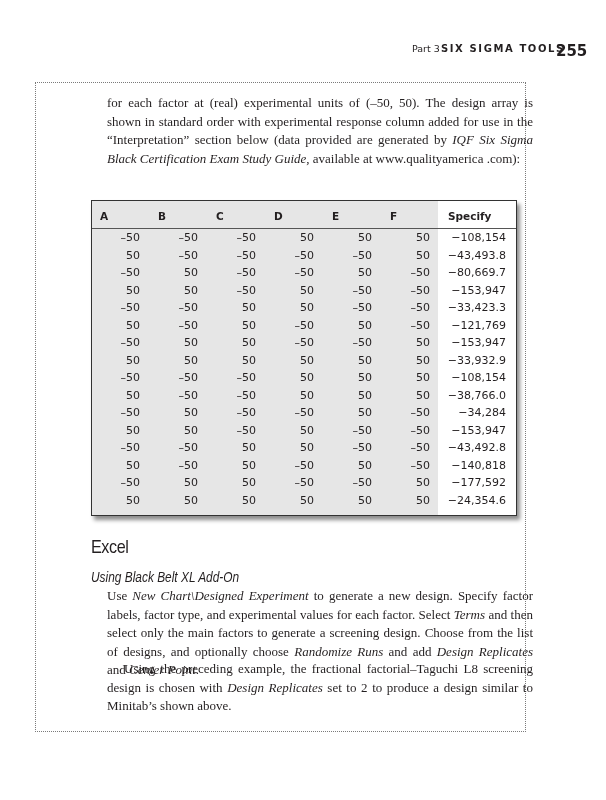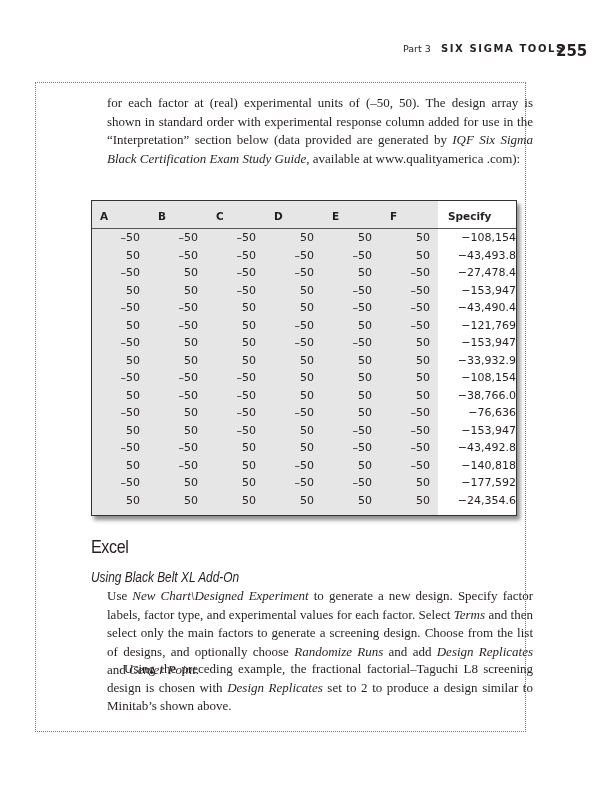--- a/index.html
+++ b/index.html
@@ -1,31 +1,31 @@
 <!DOCTYPE html>
 <html><head>
 <meta charset="utf-8">
 <style>
   html, body { margin:0; padding:0; }
   body { width:606px; height:800px; background:#ffffff; position:relative; overflow:hidden; font-family:"Liberation Serif", serif; color:#231f20; }
   .running-head { position:absolute; top:40px; left:0; width:606px; height:20px; font-family:"DejaVu Sans", sans-serif; font-size:9.5px; color:#231f20; }
-  .rh-part { position:absolute; left:403px; top:3px; }
+  .rh-part { position:absolute; left:412px; top:3px; }
   .rh-title { position:absolute; left:441px; top:3px; font-weight:bold; letter-spacing:1.6px; font-size:10px; }
   .rh-page { position:absolute; left:556px; top:2px; font-weight:bold; font-size:15px; }
   .frame { position:absolute; left:35px; top:82px; width:491px; height:650px; border:1px dotted #7a7a7a; box-sizing:border-box; }
   .para { position:absolute; left:107px; width:426px; font-size:13px; line-height:18.6px; text-align:justify; text-align-last:left; }
   .p1 { top:94px; }
   .table-box { position:absolute; left:91px; top:200px; width:426px; height:316px; border:1.5px solid #333; box-sizing:border-box; box-shadow:3px 4px 4px rgba(0,0,0,0.45); background:#fff; overflow:hidden; }
   .gray-bg { position:absolute; left:0; top:0; width:346px; height:100%; background:#e6e6e6; }
   .tbl { position:absolute; left:0; top:0; width:100%; border-collapse:collapse; font-family:"DejaVu Sans", sans-serif; font-size:11px; }
   .tbl th { font-weight:bold; text-align:left; height:25px; padding:2px 0 0 8px; border-bottom:1px solid #555; font-size:10.5px; }
   .tbl th.resp { padding-left:8px; }
   .tbl td { height:17.5px; padding:0; text-align:right; }
   .tbl td.c { padding-right:10px; }
-  .tbl td.r { }
+  .tbl td.r { padding-right:10px; }
   .h1 { position:absolute; left:91px; top:536px; font-family:"Liberation Sans", sans-serif; font-size:19px; letter-spacing:-0.5px; transform:scaleX(0.85); transform-origin:left; }
   .h2 { position:absolute; left:91px; top:569px; font-family:"Liberation Sans", sans-serif; font-style:italic; font-size:14px; transform:scaleX(0.85); transform-origin:left; }
   .p2 { top:587px; }
   .p3 { top:660px; text-indent:17px; }
   i { font-style:italic; }
 </style>
 </head>
 <body>
 
 <div class="running-head">
@@ -71,39 +71,39 @@
           <td class="c">50</td>
           <td class="r">−43,493.8</td>
         </tr>
         <tr>
           <td class="c">–50</td>
           <td class="c">50</td>
           <td class="c">–50</td>
           <td class="c">–50</td>
           <td class="c">50</td>
           <td class="c">–50</td>
-          <td class="r">−27,478.4</td>
+          <td class="r">−80,669.7</td>
         </tr>
         <tr>
           <td class="c">50</td>
           <td class="c">50</td>
           <td class="c">–50</td>
           <td class="c">50</td>
           <td class="c">–50</td>
           <td class="c">–50</td>
           <td class="r">−153,947</td>
         </tr>
         <tr>
           <td class="c">–50</td>
           <td class="c">–50</td>
           <td class="c">50</td>
           <td class="c">50</td>
           <td class="c">–50</td>
           <td class="c">–50</td>
-          <td class="r">−43,490.4</td>
+          <td class="r">−33,423.3</td>
         </tr>
         <tr>
           <td class="c">50</td>
           <td class="c">–50</td>
           <td class="c">50</td>
           <td class="c">–50</td>
           <td class="c">50</td>
           <td class="c">–50</td>
           <td class="r">−121,769</td>
         </tr>
@@ -143,21 +143,21 @@
           <td class="c">50</td>
           <td class="r">−38,766.0</td>
         </tr>
         <tr>
           <td class="c">–50</td>
           <td class="c">50</td>
           <td class="c">–50</td>
           <td class="c">–50</td>
           <td class="c">50</td>
           <td class="c">–50</td>
-          <td class="r">−76,636</td>
+          <td class="r">−34,284</td>
         </tr>
         <tr>
           <td class="c">50</td>
           <td class="c">50</td>
           <td class="c">–50</td>
           <td class="c">50</td>
           <td class="c">–50</td>
           <td class="c">–50</td>
           <td class="r">−153,947</td>
         </tr>

